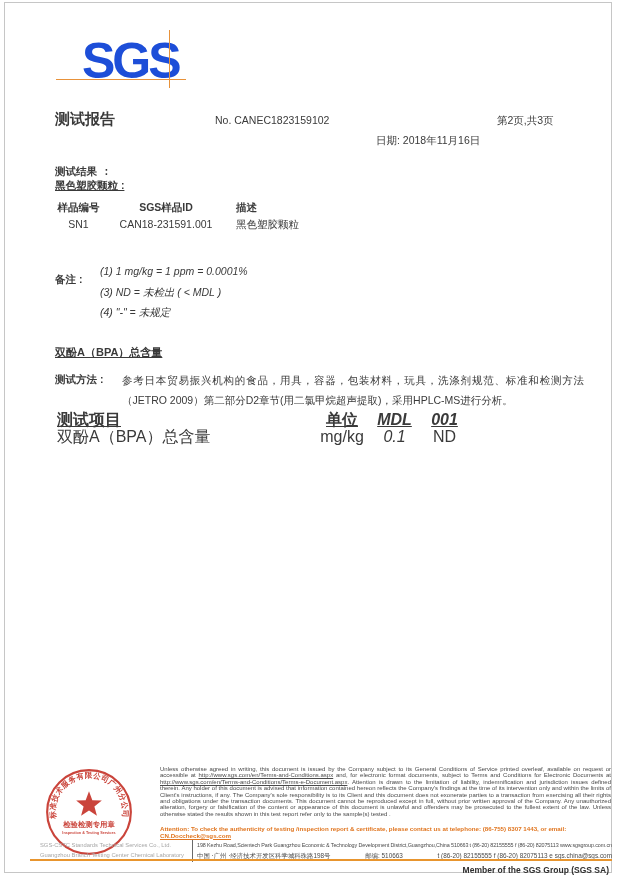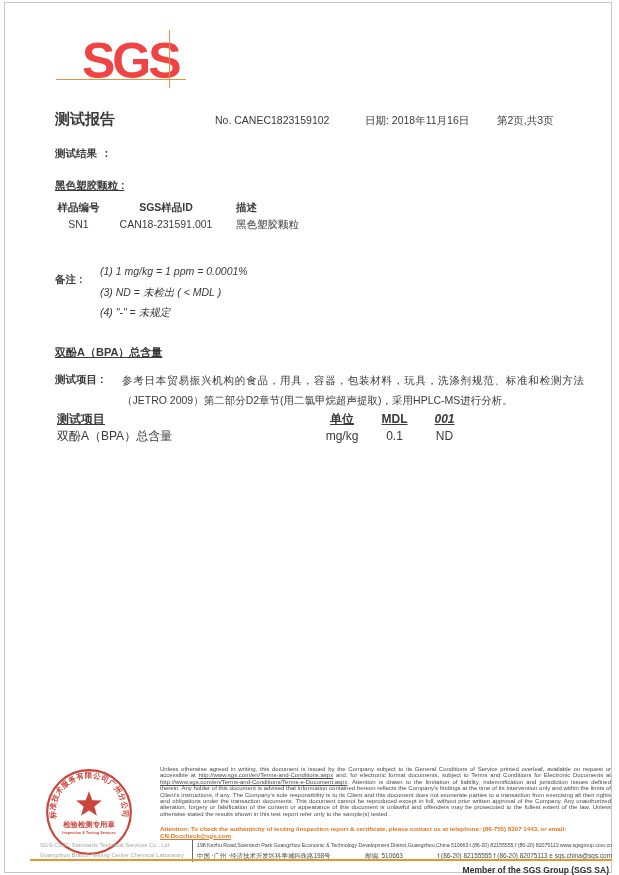--- a/index.html
+++ b/index.html
@@ -6,55 +6,55 @@
   body{
     width:619px;height:875px;position:relative;overflow:hidden;
     background:#ffffff;color:#3a3a3a;
     font-family:"Liberation Sans", sans-serif;
   }
   .abs{position:absolute;}
   .frame{left:4px;top:2px;width:606px;height:869px;border:1px solid #c6c6c6;}
 
   
   .logo-text{left:82px;top:36px;font-size:50px;line-height:50px;font-weight:bold;
-             color:#ef4444;letter-spacing:-3px;}
+             color:#1d4ed8;letter-spacing:-3px;}
   .logo-vline{left:169px;top:30px;width:1px;height:58px;background:#e8923a;}
   .logo-hline{left:56px;top:79px;width:130px;height:1px;background:#e8923a;}
 
   
   .title{left:55px;top:110px;font-size:15px;font-weight:bold;}
   .hinfo{top:114px;font-size:10.5px;font-weight:normal;white-space:nowrap;}
   .report-no{left:215px;}
-  .hdate{left:365px;}
+  .hdate{left:376px;margin-top:20px;}
   .hpages{left:497px;}
 
   .label{font-size:10.5px;font-weight:bold;white-space:nowrap;}
-  .results-label{left:55px;top:147px;font-family:Liberation Mono, monospace;}
+  .results-label{left:55px;top:165px;font-family:Liberation Mono, monospace;}
   .sample-label{left:55px;top:179px;text-decoration:underline;}
 
   .sample-table{left:51px;top:199px;font-size:10.5px;}
   .s-row{display:flex;line-height:17px;}
   .s-c1{width:55px;text-align:center;}
   .s-c2{width:120px;text-align:center;}
   .s-c3{padding-left:10px;}
   .s-head{font-weight:bold;}
 
   .notes-label{left:55px;top:246px;margin-top:27px;}
   .notes{left:100px;top:261px;font-size:10.5px;font-style:italic;}
   .note-line{line-height:20.7px;white-space:nowrap;}
 
   .bpa-heading{left:55px;top:345px;font-size:11px;font-weight:bold;text-decoration:underline;white-space:nowrap;}
   .method-label{left:55px;top:373px;}
   .method-text{left:122px;top:371px;width:462px;font-size:10.5px;line-height:19.5px;text-align:justify;}
 
-  .result-table{left:55px;top:411px;font-size:12px;}
+  .result-table{left:55px;top:411px;font-size:16px;}
   .r-row{display:flex;line-height:17px;}
   .r-item{width:255px;padding-left:2px;}
   .r-unit{width:60px;text-align:center;}
-  .r-mdl{width:45px;text-align:center;}
+  .r-mdl{width:45px;text-align:center;font-style:italic;}
   .r-val{width:55px;text-align:center;}
   .r-head span{font-weight:bold;text-decoration:underline;}
   .r-head .r-sample-id{font-style:italic;}
 
   
   .legal{left:160px;top:766px;width:451px;font-size:6px;line-height:6.4px;
          text-align:justify;color:#4a4a4a;}
   .legal .lnk{text-decoration:underline;}
   .attention{left:160px;top:826px;width:451px;font-size:6.2px;line-height:6.6px;
              color:#e0751f;font-weight:bold;}
@@ -104,21 +104,21 @@
   </div>
 
   <div class="abs label notes-label">备注 :</div>
   <div class="abs notes">
     <div class="note-line">(1) 1 mg/kg = 1 ppm = 0.0001%</div>
     <div class="note-line">(3) ND = 未检出 ( &lt; MDL )</div>
     <div class="note-line">(4) "-" = 未规定</div>
   </div>
 
   <div class="abs bpa-heading">双酚A（BPA）总含量</div>
-  <div class="abs label method-label">测试项目 :</div>
+  <div class="abs label method-label">测试方法 :</div>
   <div class="abs method-text">参考日本贸易振兴机构的食品，用具，容器，包装材料，玩具，洗涤剂规范、标准和检测方法（JETRO 2009）第二部分D2章节(用二氯甲烷超声提取)，采用HPLC-MS进行分析。</div>
 
   <div class="abs result-table">
     <div class="r-row r-head">
       <div class="r-item"><span>测试项目</span></div>
       <div class="r-unit"><span>单位</span></div>
       <div class="r-mdl"><span>MDL</span></div>
       <div class="r-val"><span class="r-sample-id">001</span></div>
     </div>
     <div class="r-row">

